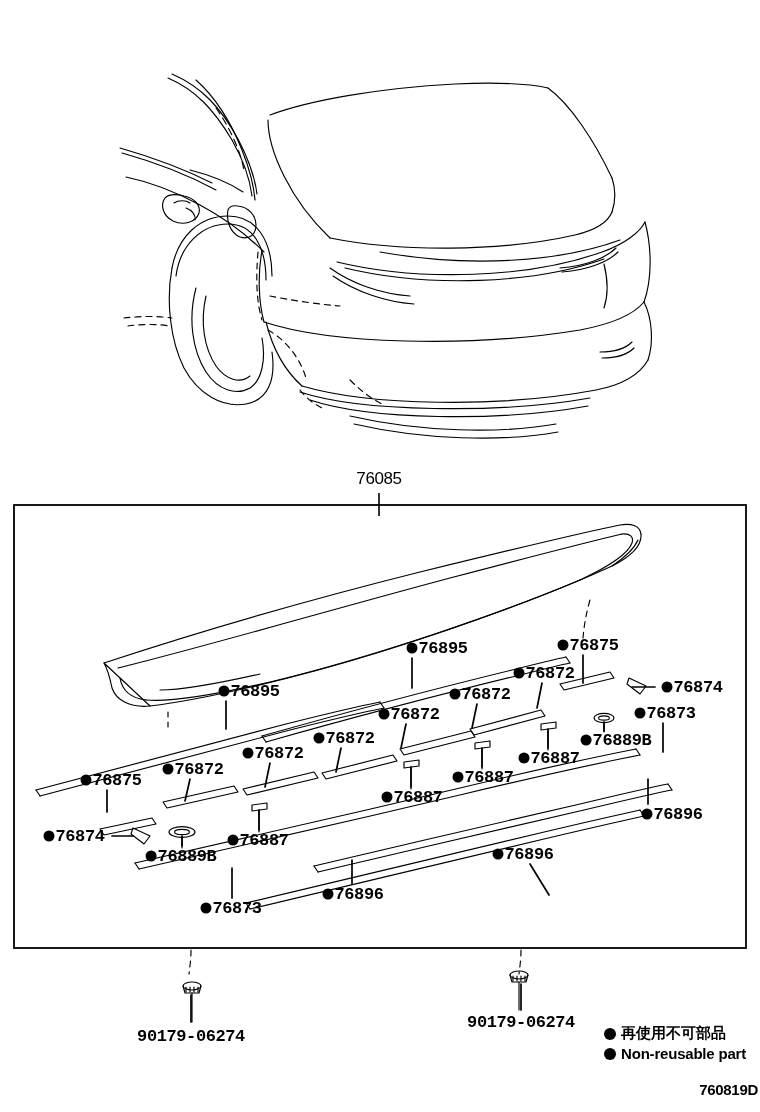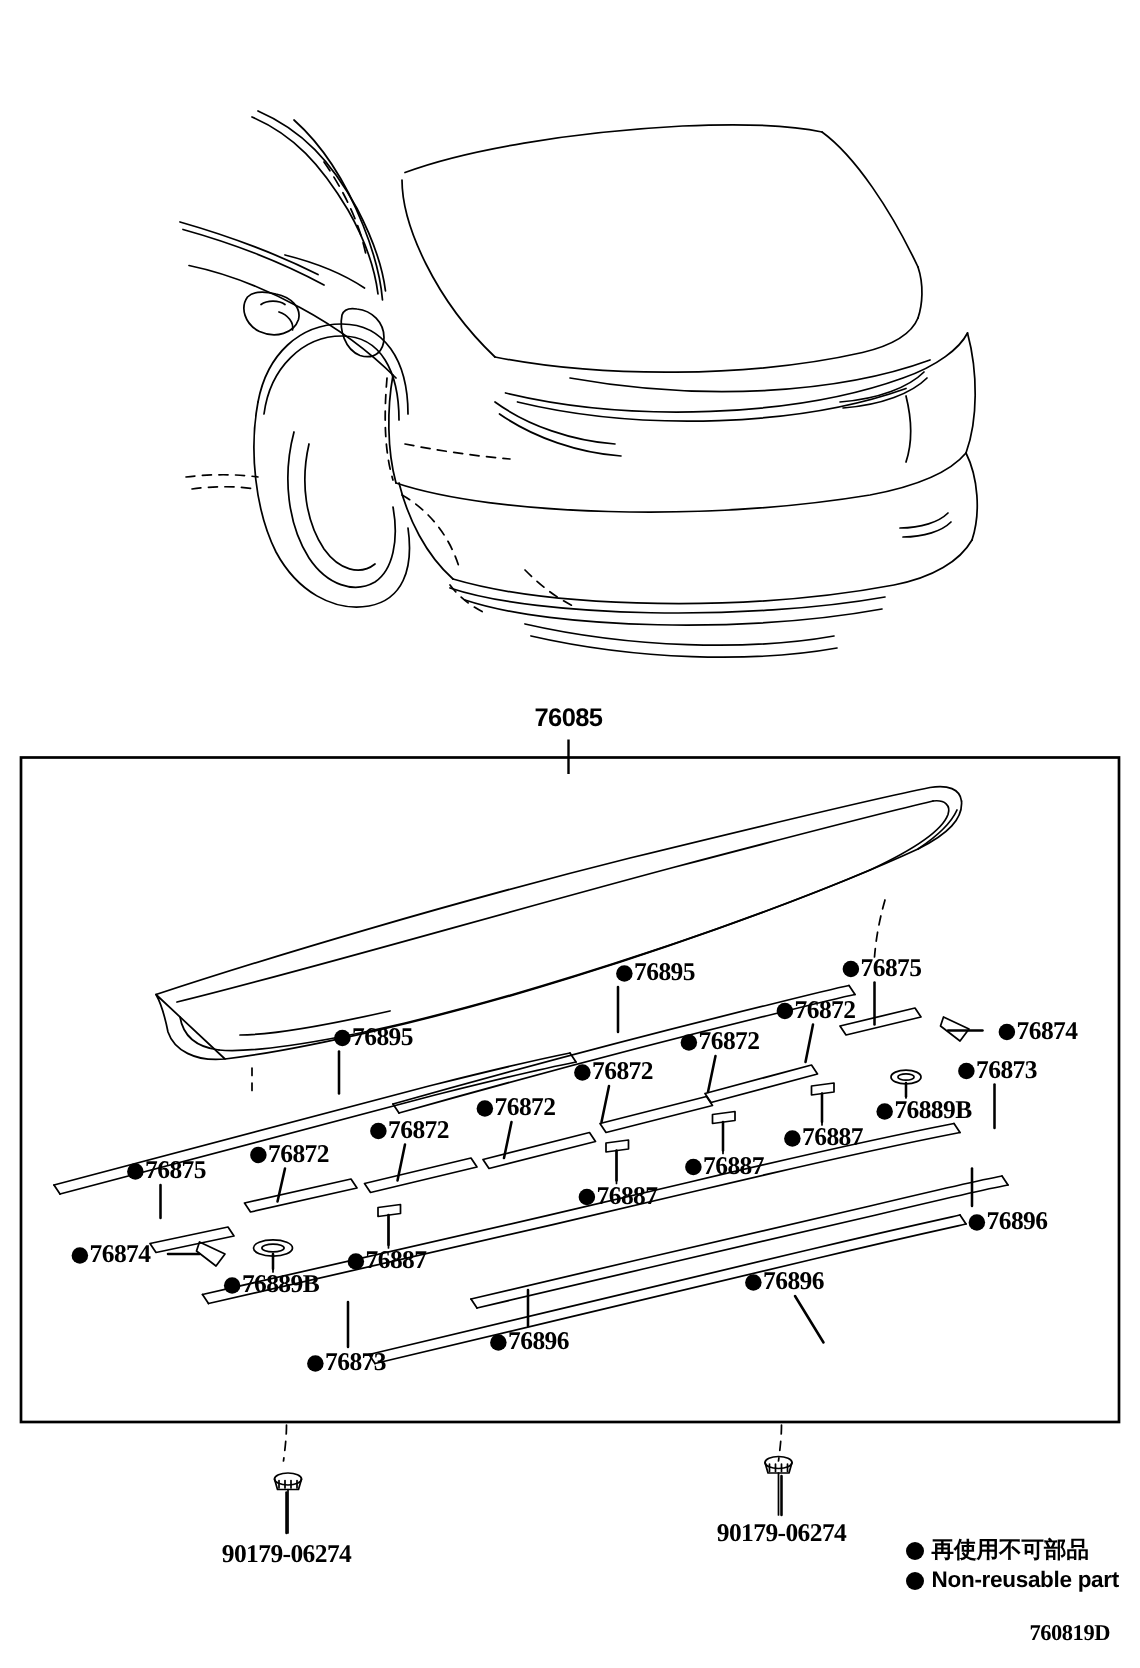--- a/index.html
+++ b/index.html
@@ -7,55 +7,55 @@
     width:760px;height:1112px;position:relative;overflow:hidden;
     font-family:"Liberation Sans", sans-serif;
     color:#000;
   }
   #root{position:absolute;inset:0;}
   .layer{position:absolute;left:0;top:0;width:760px;height:1112px;}
   svg.layer{pointer-events:none;}
 
   .lbl{
     position:absolute;
-    font-family:Liberation Serif, serif;
+    font-family:Liberation Mono, monospace;
     font-weight:bold;
     font-size:17px;
     letter-spacing:-0.4px;
     white-space:nowrap;
     line-height:1;
     color:#000;
     transform:translate(-50%,-50%);
   }
   .lbl.plain{font-size:17px;}
   .dotlbl::before{
     content:"";
     display:inline-block;
     width:11px;height:11px;border-radius:50%;
     background:#000;
     vertical-align:-1px;
     margin-right:1px;
   }
   .hdr{
-    position:absolute;font-weight:bold;font-size:17px;
+    position:absolute;font-weight:normal;font-size:17px;
     transform:translate(-50%,-50%);letter-spacing:-0.4px;
   }
   #legend{
     position:absolute;right:14px;bottom:48px;
     text-align:left;
     margin-top:48px;
   }
   .leg-row{display:flex;align-items:center;gap:5px;margin-bottom:2px;}
   .leg-dot{width:12px;height:12px;border-radius:50%;background:#000;flex:none;}
   .leg-jp{font-size:15px;font-weight:bold;font-family:"DejaVu Sans", sans-serif;letter-spacing:0px;}
   .leg-en{font-size:15px;font-weight:bold;font-family:"Liberation Sans", sans-serif;letter-spacing:-0.2px;}
   #diagcode{
-    position:absolute;right:20px;bottom:14px;
+    position:absolute;right:2px;bottom:14px;
     font-size:15px;font-weight:bold;letter-spacing:-0.3px;
-    font-family:Liberation Serif, serif;
+    font-family:Liberation Sans, sans-serif;
   }
 </style>
 </head>
 <body>
 
 <div id="root">
 
   <svg class="layer" viewBox="0 0 760 1112" fill="none" stroke="#000" stroke-width="1.15" stroke-linecap="round" stroke-linejoin="round">
 
     <path d="M168 78 C 196 90, 214 110, 232 140 C 244 161, 250 180, 252 196"></path>

